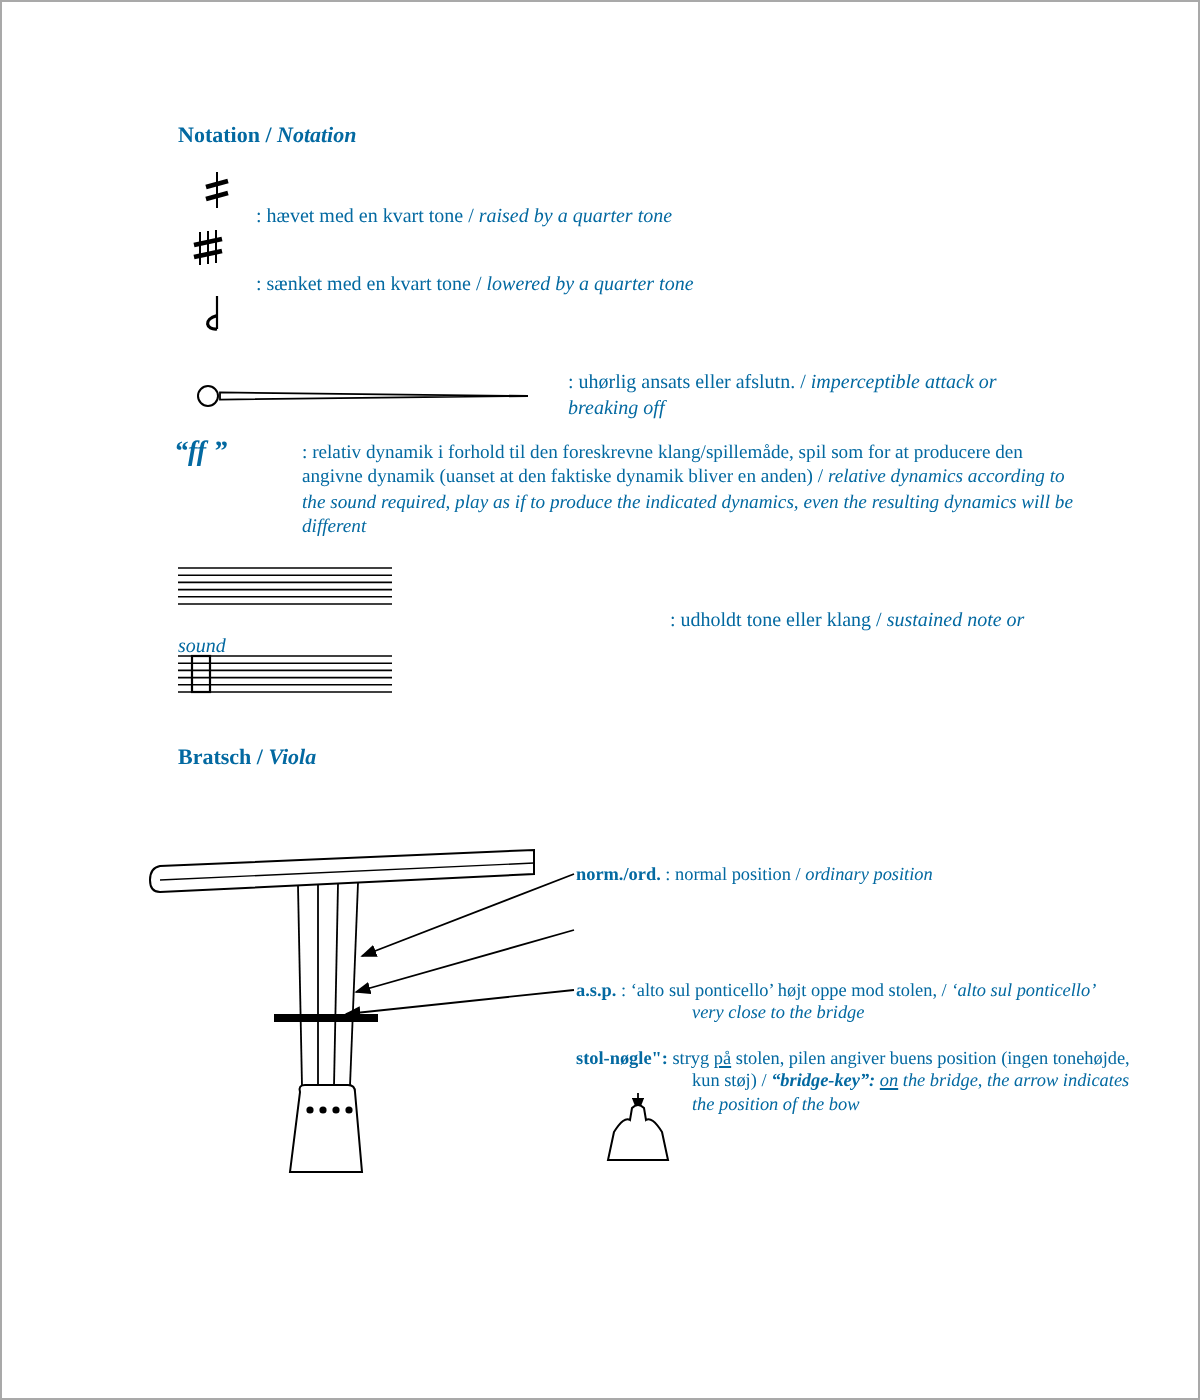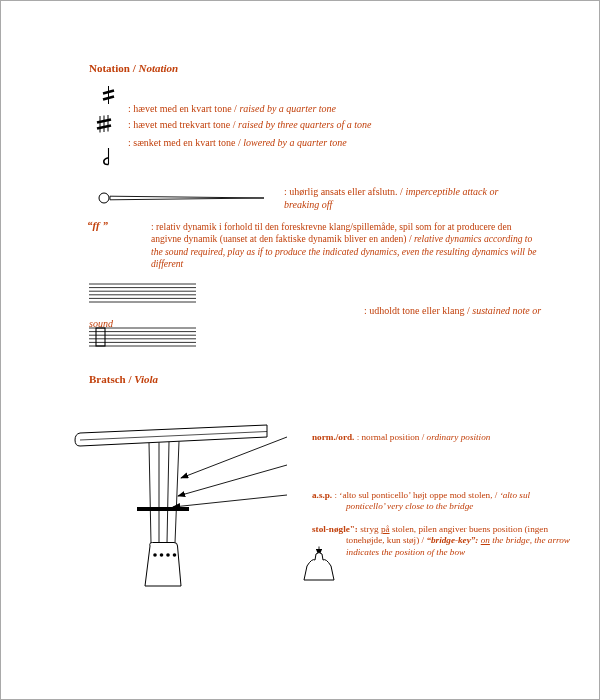--- a/index.html
+++ b/index.html
@@ -1,19 +1,19 @@
 <!DOCTYPE html>
 <html><head>
 <meta charset="utf-8">
 <style>
   html,body{margin:0;padding:0;background:#fff;}
   .page{position:relative;width:600px;height:700px;background:#fff;
-        font-family:"Liberation Serif",serif;color:#c2410c;border:1px solid #a9a9a9;box-sizing:border-box;overflow:hidden;}
+        font-family:"Liberation Serif",serif;color:#0369a1;border:1px solid #a9a9a9;box-sizing:border-box;overflow:hidden;}
   .abs{position:absolute;}
-  .b{font-weight:bold;margin-left:24px;}
+  .b{font-weight:bold;}
   .i{font-style:italic;}
   .bi{font-weight:bold;font-style:italic;}
   .u{text-decoration:underline;}
   .t{font-size:10px;line-height:1.25;}
   .t96{font-size:9.6px;line-height:1.28;}
   .small{font-size:9.2px;line-height:1.24;}
   .title{font-size:11px;line-height:1.2;font-weight:bold;}
   .nowrap{white-space:nowrap;}
   .hang{padding-left:58px;text-indent:-58px;}
   svg{display:block;}
@@ -40,23 +40,20 @@
 
   <span class="abs" style="left:95px;top:113px;">
     <svg width="16" height="20" viewBox="0 0 16 20">
       <line x1="4" y1="2" x2="4" y2="18.5" stroke="#000" stroke-width="1"></line>
       <line x1="8" y1="1.5" x2="8" y2="18" stroke="#000" stroke-width="1"></line>
       <line x1="12" y1="1" x2="12" y2="17.5" stroke="#000" stroke-width="1"></line>
       <line x1="1" y1="8.5" x2="15" y2="5.5" stroke="#000" stroke-width="2.4"></line>
       <line x1="1" y1="14.5" x2="15" y2="11.5" stroke="#000" stroke-width="2.4"></line>
     </svg>
   </span>
-  <div class="abs t" style="left:127px;top:118px;">
-    <span>: hævet med trekvart tone / </span><span class="i">raised by three quarters of a tone</span>
-  </div>
 
   <span class="abs" style="left:99px;top:146px;">
     <svg width="12" height="20" viewBox="0 0 12 20">
       <line x1="8.5" y1="1" x2="8.5" y2="17.5" stroke="#000" stroke-width="1.1"></line>
       <path d="M8.5,17.5 C3,18 1.5,12.5 8.5,10.8" fill="none" stroke="#000" stroke-width="1.6"></path>
     </svg>
   </span>
   <div class="abs t" style="left:127px;top:136px;">
     <span>: sænket med en kvart tone / </span><span class="i">lowered by a quarter tone</span>
   </div>
@@ -64,36 +61,36 @@
   <span class="abs" style="left:95px;top:189px;">
     <svg width="172" height="16" viewBox="0 0 172 16">
       <circle cx="8" cy="8" r="5" fill="none" stroke="#000" stroke-width="1"></circle>
       <path d="M14,6.2 L168,8 L14,9.8 Z" fill="none" stroke="#000" stroke-width="0.9"></path>
     </svg>
   </span>
   <div class="abs t" style="left:283px;top:185px;width:245px;">
     <span>:  uhørlig ansats eller afslutn. / </span><span class="i">imperceptible attack or breaking off</span>
   </div>
 
-  <div class="abs bi" style="left:86px;top:218px;font-size:11px;">“ff ”</div>
+  <div class="abs bi" style="left:86px;top:218px;font-size:14px;">“ff ”</div>
   <div class="abs t96" style="left:150px;top:220px;width:392px;">
     <span>: relativ dynamik i forhold til den foreskrevne klang/spillemåde, spil som for at producere den angivne dynamik (uanset at den faktiske dynamik bliver en anden) / </span><span class="i">relative dynamics according to the sound required, play as if to produce the indicated dynamics, even the resulting dynamics will be different</span>
   </div>
 
   <span class="abs" style="left:88px;top:281px;">
     <svg width="108" height="24" viewBox="0 0 108 24">
       <line x1="0" y1="2" x2="107" y2="2" stroke="#000" stroke-width="0.8"></line>
       <line x1="0" y1="5.6" x2="107" y2="5.6" stroke="#000" stroke-width="0.8"></line>
       <line x1="0" y1="9.2" x2="107" y2="9.2" stroke="#000" stroke-width="0.8"></line>
       <line x1="0" y1="12.8" x2="107" y2="12.8" stroke="#000" stroke-width="0.8"></line>
       <line x1="0" y1="16.4" x2="107" y2="16.4" stroke="#000" stroke-width="0.8"></line>
       <line x1="0" y1="20" x2="107" y2="20" stroke="#000" stroke-width="0.8"></line>
     </svg>
   </span>
-  <div class="abs t nowrap" style="left:334px;top:304px;margin-left:29px;">
+  <div class="abs t nowrap" style="left:334px;top:304px;">
     <span>: udholdt tone eller klang / </span><span class="i">sustained note or</span>
   </div>
   <div class="abs t i" style="left:88px;top:317px;">sound</div>
   <span class="abs" style="left:88px;top:325px;">
     <svg width="108" height="24" viewBox="0 0 108 24">
       <line x1="0" y1="2" x2="107" y2="2" stroke="#000" stroke-width="0.8"></line>
       <line x1="0" y1="5.6" x2="107" y2="5.6" stroke="#000" stroke-width="0.8"></line>
       <line x1="0" y1="9.2" x2="107" y2="9.2" stroke="#000" stroke-width="0.8"></line>
       <line x1="0" y1="12.8" x2="107" y2="12.8" stroke="#000" stroke-width="0.8"></line>
       <line x1="0" y1="16.4" x2="107" y2="16.4" stroke="#000" stroke-width="0.8"></line>

